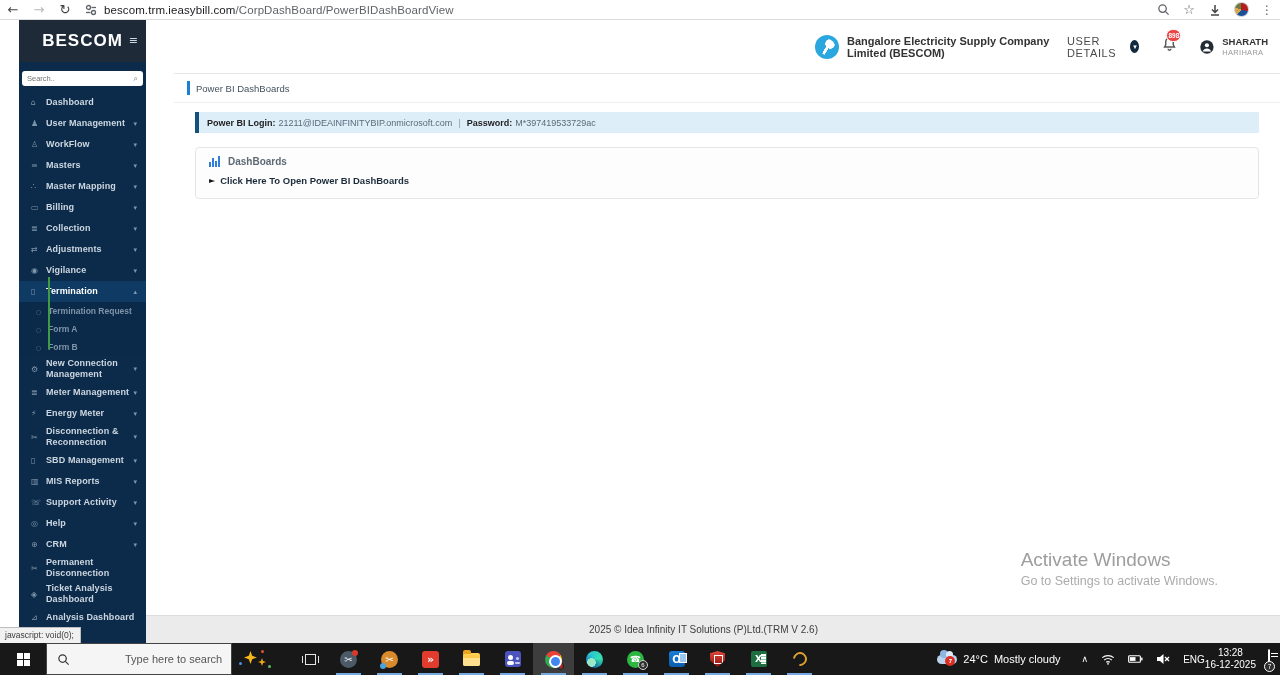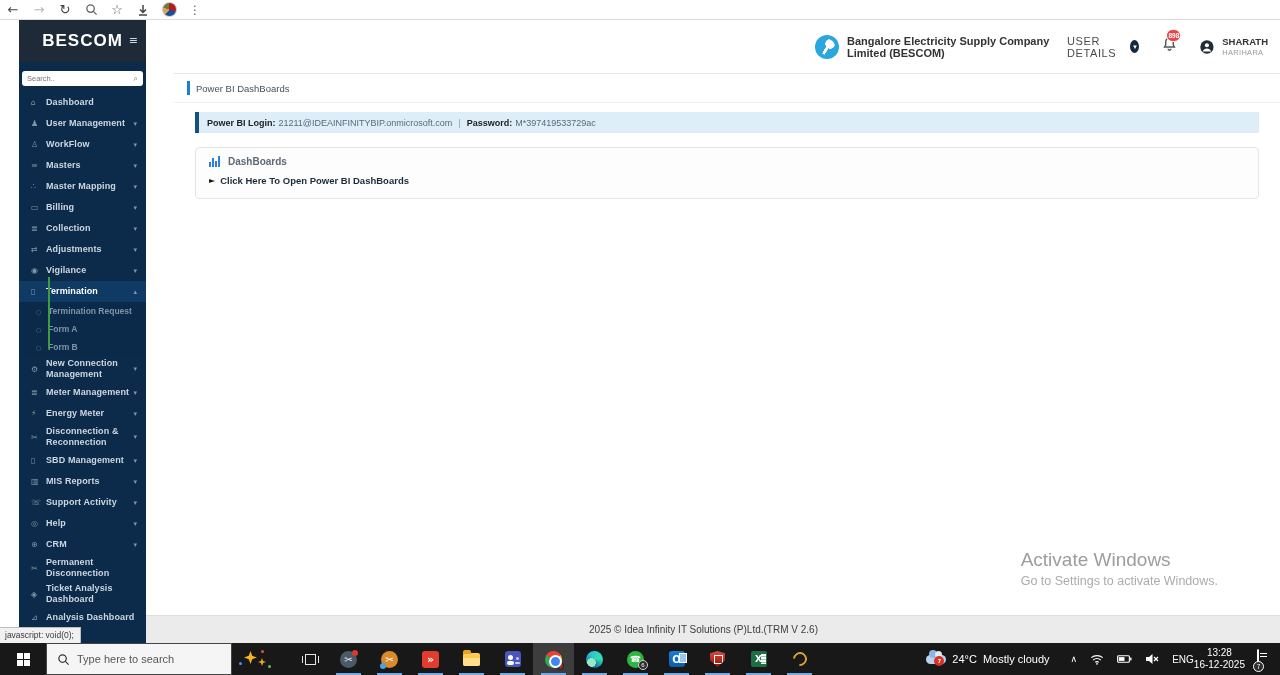--- a/index.html
+++ b/index.html
@@ -98,21 +98,21 @@
     border-left:none; border-bottom:none; padding:2px 6px 0 5px; font-size:8.5px; color:#3c3c3c; z-index:20;}
 
   
   #taskbar { position:absolute; left:0; bottom:0; width:1280px; height:32px; background:#181818;
     display:flex; align-items:stretch; z-index:60;}
   #start { width:46px; display:flex; align-items:center; justify-content:center; cursor:pointer;}
   .winlogo { display:grid; grid-template-columns:6px 6px; grid-template-rows:6px 6px; gap:1px;}
   .winlogo i { background:#fff; }
   #tb-search { width:186px; background:#f5f5f5; border:1px solid #444; display:flex; align-items:center; cursor:text;}
   #tb-search .mag-svg { margin:0 7px 0 10px; }
-  #tb-search .ph { font-size:11px; color:#565656; }
+  #tb-search .ph { font-size:11px; color:#565656;margin-left:48px; }
   #sparkles { width:46px; position:relative; cursor:pointer;}
   .spark-main { position:absolute; left:12px; top:8px; width:13px; height:13px; background:#f6b71d;
     clip-path:polygon(50% 0,63% 37%,100% 50%,63% 63%,50% 100%,37% 63%,0 50%,37% 37%);}
   .spark-sm { position:absolute; left:26px; top:15px; width:8px; height:8px; background:#f2a715;
     clip-path:polygon(50% 0,63% 37%,100% 50%,63% 63%,50% 100%,37% 63%,0 50%,37% 37%);}
   .dot-b { position:absolute; left:7px; top:19px; width:3px; height:3px; border-radius:50%; background:#4f8ef5;}
   .dot-o { position:absolute; left:29px; top:7px; width:3px; height:3px; border-radius:50%; background:#e2552e;}
   .dot-g { position:absolute; left:36px; top:22px; width:3px; height:3px; border-radius:50%; background:#66bb6a;}
   #taskview { width:36px; display:flex; align-items:center; justify-content:center; cursor:pointer; margin-left:14px;}
   #taskview .tv { width:11px; height:11px; border:1px solid #e4e4e4; position:relative;}
@@ -155,21 +155,21 @@
   .ic-outlook::after { content:""; position:absolute; right:-2px; top:2px; width:6px; height:8px; background:#9cc7ef; border:1px solid #fff;}
   .ic-shield { width:15px; height:16px; background:linear-gradient(#e04a3f,#8f1007);
     clip-path:polygon(50% 0,100% 14%,100% 58%,50% 100%,0 58%,0 14%);}
   .ic-shield::before { content:""; position:absolute; left:4px; top:4px; width:7px; height:7px; border:1.5px solid #fff;}
   .ic-excel { width:16px; height:16px; border-radius:2px; background:#1d6f42; color:#fff; font-size:9px; font-weight:700;}
   .ic-excel::after { content:""; position:absolute; right:1px; top:3px; width:5px; height:10px;
     background:repeating-linear-gradient(#fff 0 2px,#8fc9a8 2px 3px);}
   .ic-navicat { width:14px; height:14px; border-radius:50%; border:2.5px solid #dca12c; border-left-color:transparent;
     transform:rotate(-40deg);}
 
-  #tray { margin-left:auto; display:flex; align-items:center; padding-right:17px;}
+  #tray { margin-left:auto; display:flex; align-items:center; padding-right:6px;}
   #weather { display:flex; align-items:center; cursor:pointer; position:relative; padding:0 8px;}
   .cloud { width:20px; height:9px; background:#b9d4ee; border-radius:6px; position:relative;}
   .cloud::before { content:""; position:absolute; left:3px; top:-5px; width:8px; height:8px; border-radius:50%; background:#8fb6e0;}
   .cloud::after { content:""; position:absolute; left:9px; top:-4px; width:7px; height:7px; border-radius:50%; background:#dfeaf5;}
   #weather-badge { position:absolute; left:16px; top:3px; width:10px; height:10px; border-radius:50%; background:#d93025;
     color:#fff; font-size:6px; font-weight:700; display:flex; align-items:center; justify-content:center; z-index:2;}
   #temp { color:#fff; font-size:11px; margin-left:6px; }
   #cond { color:#fff; font-size:11px; margin-left:6px; }
   .tray-ic { color:#fff; margin-left:13px; cursor:pointer; display:flex; align-items:center;}
   #lang { color:#fff; font-size:10px; margin-left:13px; cursor:pointer;}
@@ -180,20 +180,29 @@
   #notif-badge { position:absolute; right:-5px; bottom:-4px; width:11px; height:11px; border-radius:50%; background:#2f2f2f;
     border:1px solid #fff; color:#fff; font-size:6.5px; display:flex; align-items:center; justify-content:center;}
 </style>
 </head>
 <body>
 
 <div id="browser-bar">
   <span class="nav-btn glyph">←</span>
   <span class="nav-btn glyph disabled">→</span>
   <span class="nav-btn glyph">↻</span>
+  <div id="addr">
+    <svg width="14" height="14" viewBox="0 0 14 14">
+      <circle cx="4.5" cy="4.5" r="2" fill="none" stroke="#5f6368" stroke-width="1.3"></circle>
+      <line x1="7.5" y1="4.5" x2="12" y2="4.5" stroke="#5f6368" stroke-width="1.3"></line>
+      <circle cx="9.5" cy="9.5" r="2" fill="none" stroke="#5f6368" stroke-width="1.3"></circle>
+      <line x1="2" y1="9.5" x2="6.5" y2="9.5" stroke="#5f6368" stroke-width="1.3"></line>
+    </svg>
+    <span class="url"><span>bescom.trm.ieasybill.com</span><span class="path">/CorpDashBoard/PowerBIDashBoardView</span></span>
+  </div>
   <span class="bar-ic">
     <svg width="13" height="13" viewBox="0 0 14 14">
         <circle cx="6" cy="6" r="4" fill="none" stroke="#5f6368" stroke-width="1.4"></circle>
         <line x1="9" y1="9" x2="12.5" y2="12.5" stroke="#5f6368" stroke-width="1.4"></line>
       </svg>
   </span>
   <span class="bar-ic star glyph">☆</span>
   <span class="bar-ic">
     <svg width="14" height="14" viewBox="0 0 14 14">
         <path d="M7 2v7M4 6.5L7 9.5 10 6.5" fill="none" stroke="#444" stroke-width="1.5"></path>

